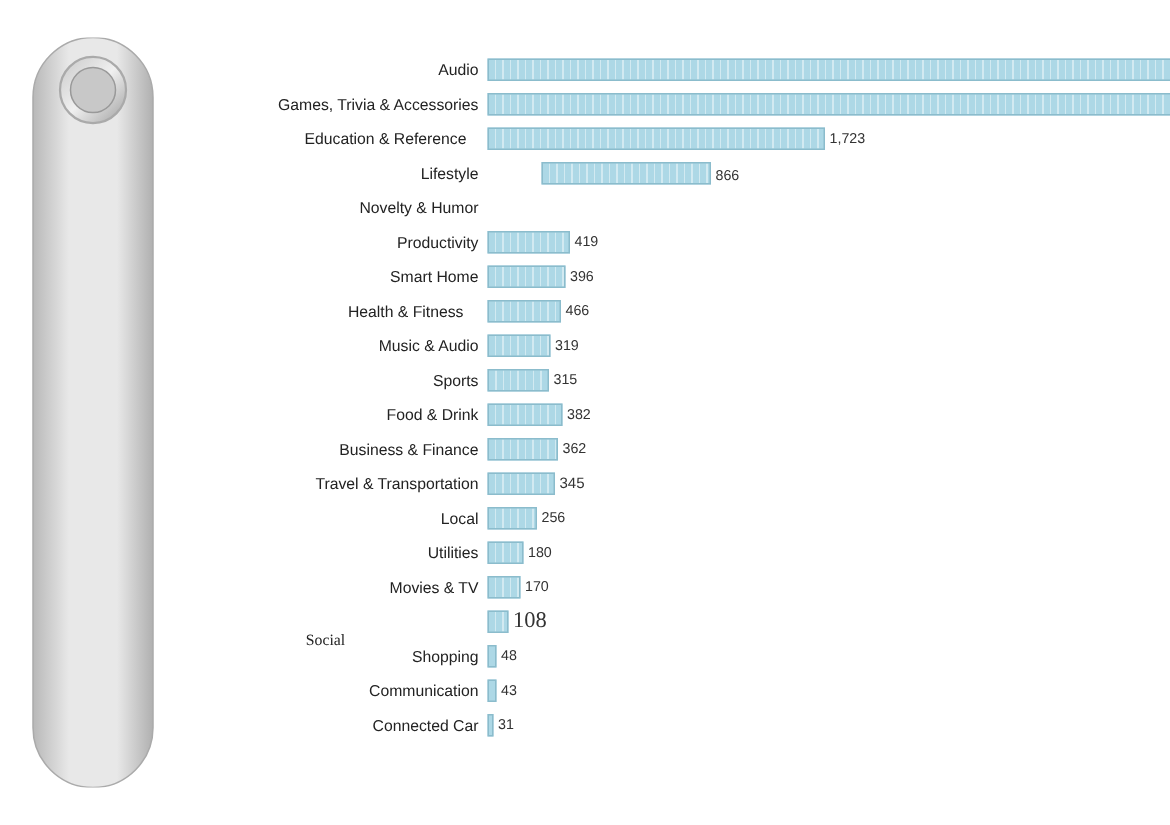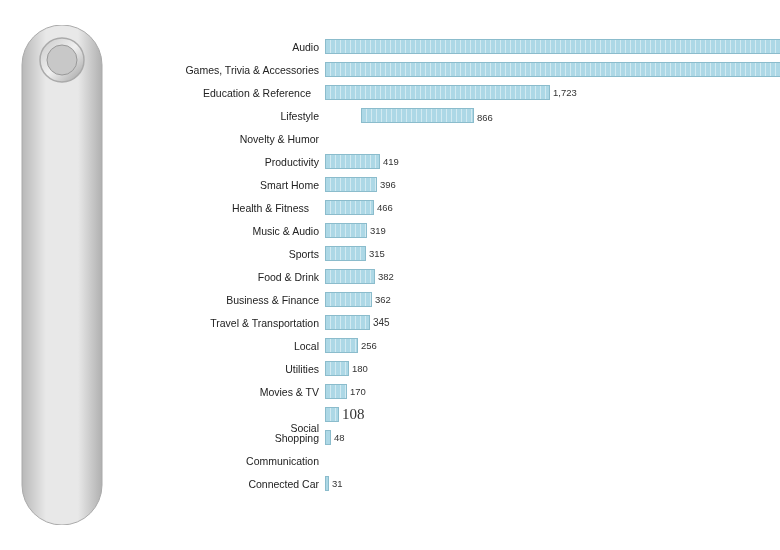--- a/index.html
+++ b/index.html
@@ -143,35 +143,39 @@
         </div>
       </div>
       <div style="display: flex; align-items: center; margin-bottom: 2px; height: 21px; position: relative;">
         <div style="width: 210px; text-align: right; font-size: 10.5px; color: rgb(34, 34, 34); padding-right: 6px; flex-shrink: 0; font-family: Arial, sans-serif;">Movies &amp; TV</div>
         <div style="display: flex; align-items: center; flex: 1 1 0%;">
           <div style="height: 15px; width: 22px; background: repeating-linear-gradient(90deg, transparent, transparent 4px, rgba(255, 255, 255, 0.45) 4px, rgba(255, 255, 255, 0.45) 5px) rgb(173, 216, 230); border: 1px solid rgb(139, 188, 204); display: inline-block; flex-shrink: 0;"></div>
           <div style="font-size: 9.5px; color: rgb(51, 51, 51); margin-left: 3px; font-family: Arial, sans-serif; white-space: nowrap;">170</div>
         </div>
       </div>
       <div style="display: flex; align-items: center; margin-bottom: 2px; height: 21px; position: relative;">
-        <div style="width: 210px; text-align: right; font-size: 10.5px; color: rgb(34, 34, 34); padding-right: 6px; flex-shrink: 0; font-family: Liberation Sans, sans-serif; margin-top: 26px;">Social</div>
+        <div style="width: 210px; text-align: center; font-size: 10.5px; color: rgb(34, 34, 34); padding-right: 6px; flex-shrink: 0; font-family: Liberation Serif, serif; margin-top: 26px;">Social</div>
         <div style="display: flex; align-items: center; flex: 1 1 0%;">
           <div style="height: 15px; width: 14px; background: repeating-linear-gradient(90deg, transparent, transparent 4px, rgba(255, 255, 255, 0.45) 4px, rgba(255, 255, 255, 0.45) 5px) rgb(173, 216, 230); border: 1px solid rgb(139, 188, 204); display: inline-block; flex-shrink: 0;"></div>
           <div style="font-size: 15px; color: rgb(51, 51, 51); margin-left: 3px; font-family: Liberation Serif, serif; white-space: nowrap;">108</div>
         </div>
       </div>
       <div style="display: flex; align-items: center; margin-bottom: 2px; height: 21px; position: relative;">
         <div style="width: 210px; text-align: right; font-size: 10.5px; color: rgb(34, 34, 34); padding-right: 6px; flex-shrink: 0; font-family: Arial, sans-serif;">Shopping</div>
         <div style="display: flex; align-items: center; flex: 1 1 0%;">
           <div style="height: 15px; width: 6px; background: repeating-linear-gradient(90deg, transparent, transparent 4px, rgba(255, 255, 255, 0.45) 4px, rgba(255, 255, 255, 0.45) 5px) rgb(173, 216, 230); border: 1px solid rgb(139, 188, 204); display: inline-block; flex-shrink: 0;"></div>
           <div style="font-size: 9.5px; color: rgb(51, 51, 51); margin-left: 3px; font-family: Arial, sans-serif; white-space: nowrap;">48</div>
         </div>
       </div>
       <div style="display: flex; align-items: center; margin-bottom: 2px; height: 21px; position: relative;">
         <div style="width: 210px; text-align: right; font-size: 10.5px; color: rgb(34, 34, 34); padding-right: 6px; flex-shrink: 0; font-family: Arial, sans-serif;">Communication</div>
+        <div style="display: flex; align-items: center; flex: 1 1 0%;">
+          <div style="height: 15px; width: 6px; background: repeating-linear-gradient(90deg, transparent, transparent 4px, rgba(255, 255, 255, 0.45) 4px, rgba(255, 255, 255, 0.45) 5px) rgb(173, 216, 230); border: 1px solid rgb(139, 188, 204); display: inline-block; flex-shrink: 0;"></div>
+          <div style="font-size: 9.5px; color: rgb(51, 51, 51); margin-left: 3px; font-family: Arial, sans-serif; white-space: nowrap;">43</div>
+        </div>
       </div>
       <div style="display: flex; align-items: center; margin-bottom: 2px; height: 21px; position: relative;">
         <div style="width: 210px; text-align: right; font-size: 10.5px; color: rgb(34, 34, 34); padding-right: 6px; flex-shrink: 0; font-family: Arial, sans-serif;">Connected Car</div>
         <div style="display: flex; align-items: center; flex: 1 1 0%;">
           <div style="height: 15px; width: 4px; background: repeating-linear-gradient(90deg, transparent, transparent 4px, rgba(255, 255, 255, 0.45) 4px, rgba(255, 255, 255, 0.45) 5px) rgb(173, 216, 230); border: 1px solid rgb(139, 188, 204); display: inline-block; flex-shrink: 0;"></div>
           <div style="font-size: 9.5px; color: rgb(51, 51, 51); margin-left: 3px; font-family: Arial, sans-serif; white-space: nowrap;">31</div>
         </div>
       </div>
     </div>
 

